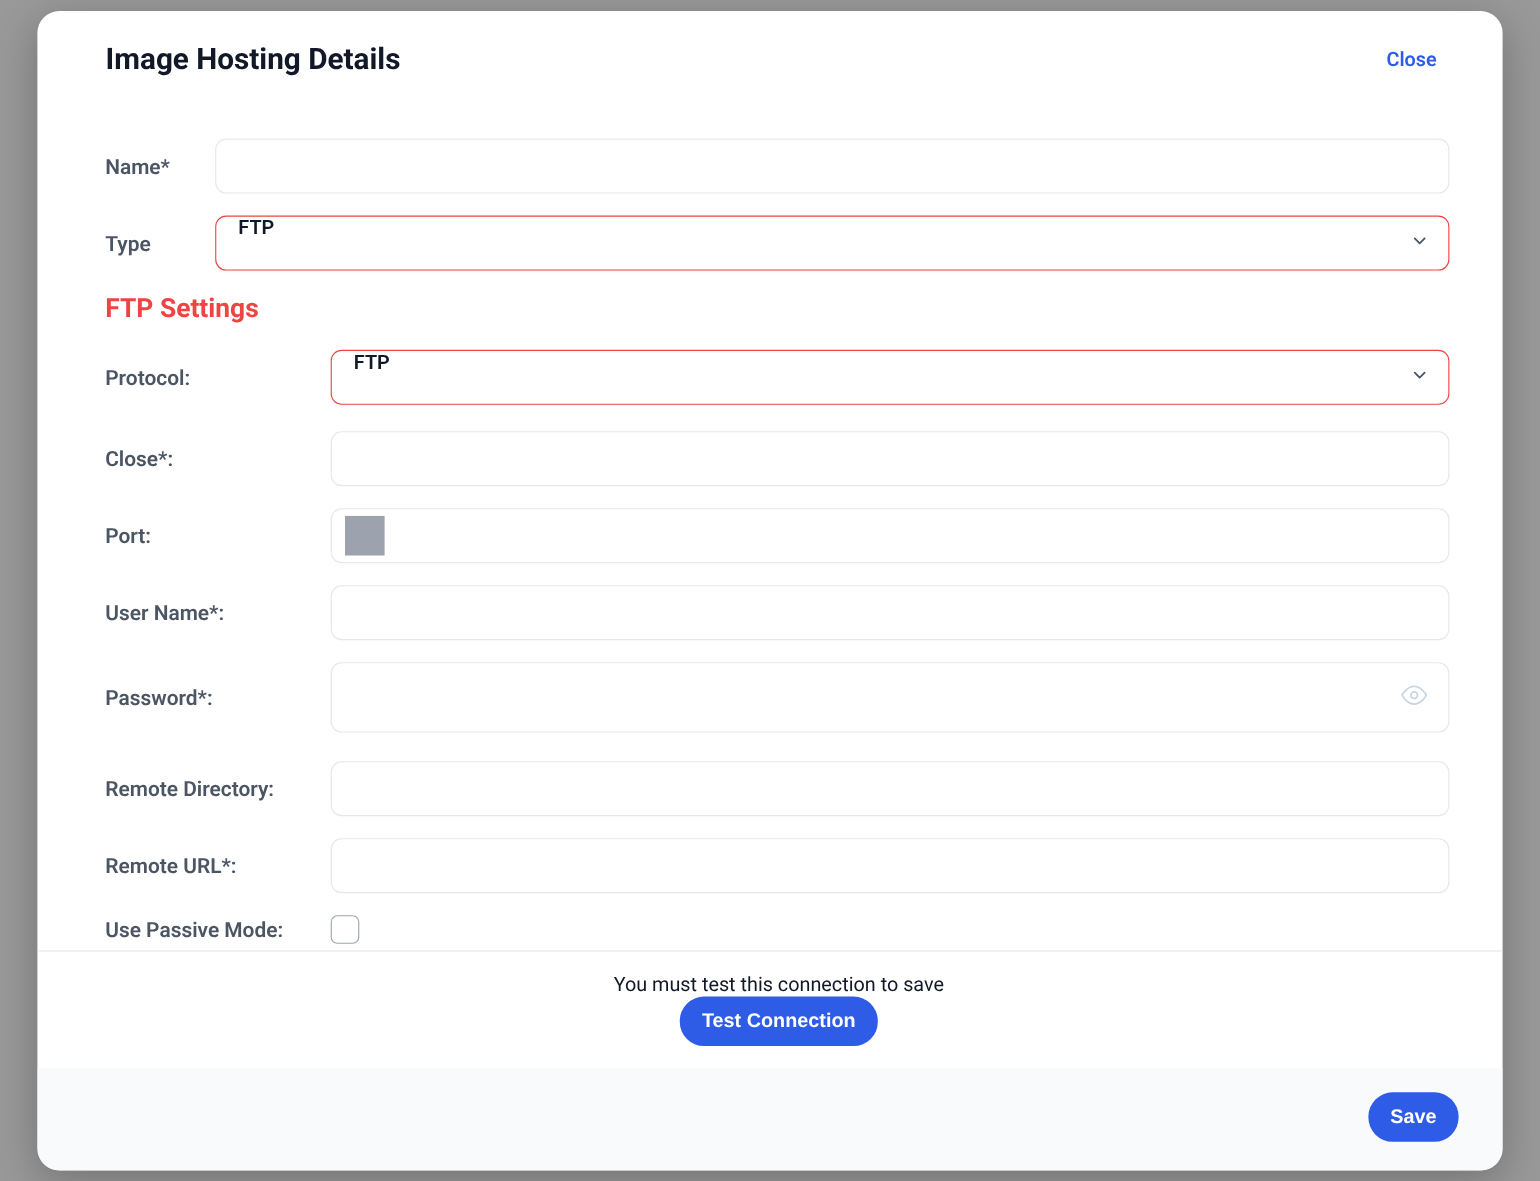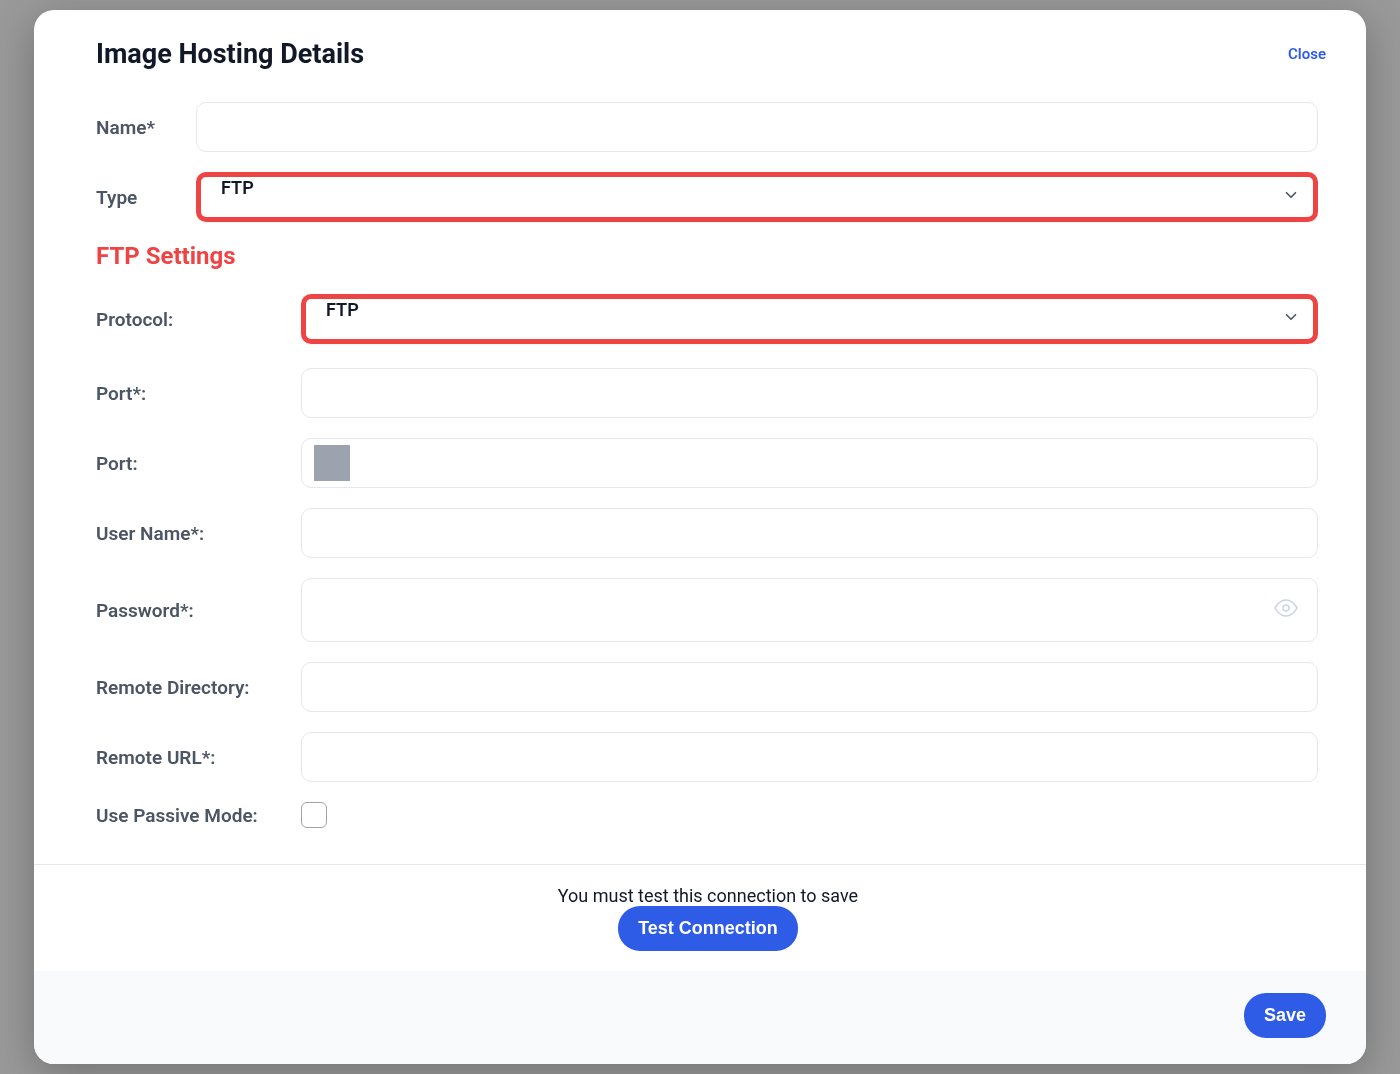--- a/index.html
+++ b/index.html
@@ -30,30 +30,30 @@
       border-radius: 20px;
       box-shadow: 0 10px 40px rgba(0,0,0,0.25);
       display: flex;
       flex-direction: column;
       overflow: hidden;
     }
     .modal-header {
       display: flex;
       justify-content: space-between;
       align-items: center;
-      padding: 28px 40px 10px 62px;
+      padding: 28px 60px 10px 62px;
     }
     .modal-title {
       font-size: 27px;
       font-weight: 700;
       color: #111827;
     }
     .close-link {
       color: #2e5ce6;
-      font-size: 15px;
+      font-size: 18px;
       font-weight: 600;
       cursor: pointer;
     }
     .modal-body {
       flex: 1;
       overflow-y: auto;
       padding: 20px 48px 0 62px;
     }
     .form-row {
       display: flex;
@@ -85,21 +85,21 @@
       color: #111827;
       background: #fff;
     }
     .select-wrap {
       position: relative;
       width: 100%;
     }
     .select-input {
       width: 100%;
       height: 50px;
-      border: 5px solid #ef4444;
+      border: 1px solid #ef4444;
       border-radius: 10px;
       padding: 0 44px 0 20px;
       font-size: 18px;
       font-weight: 600;
       color: #111827;
       background: #fff;
       appearance: none;
       -webkit-appearance: none;
       cursor: pointer;
       box-shadow: 0 1px 2px rgba(0,0,0,0.04);
@@ -181,21 +181,21 @@
       font-size: 18px;
       font-weight: 600;
       cursor: pointer;
     }
     .modal-footer {
       background: #f9fafb;
       padding: 22px 40px 26px 62px;
       display: flex;
       justify-content: flex-end;
     }
-    .gap-top { margin-top: 2px; }
+    .gap-top { margin-top: 26px; }
     .gap-top-lg { margin-top: 24px; }
   </style>
 </head>
 <body>
 
 <div class="backdrop"></div>
 
 <div class="modal">
 
   <div class="modal-header">
@@ -236,21 +236,21 @@
           <span class="select-chevron">
             <svg width="18" height="18" viewBox="0 0 24 24" fill="none" stroke="currentColor" stroke-width="2.2" stroke-linecap="round" stroke-linejoin="round">
                 <polyline points="6 9 12 15 18 9"></polyline>
               </svg>
           </span>
         </div>
       </div>
     </div>
 
     <div class="form-row gap-top-lg">
-      <div class="row-label-wide">Port*:</div>
+      <div class="row-label-wide">Close*:</div>
       <div class="row-control">
         <input type="text" class="text-input" value="" style="">
       </div>
     </div>
 
     <div class="form-row">
       <div class="row-label-wide">Port:</div>
       <div class="row-control">
         <div class="port-field">
           <span class="port-box"></span>

